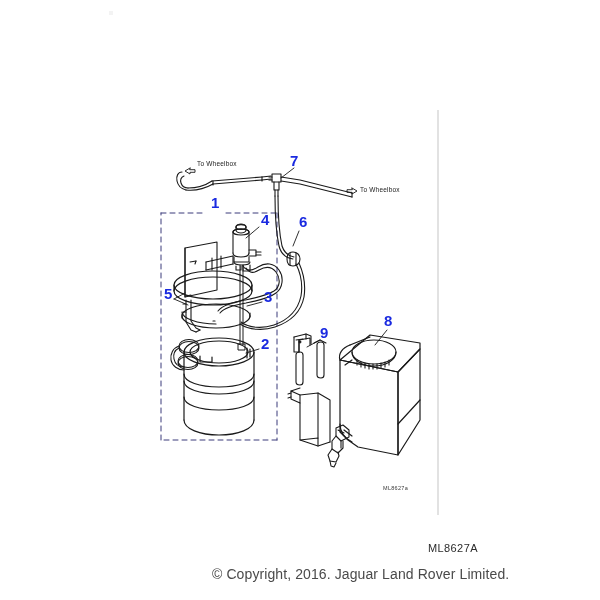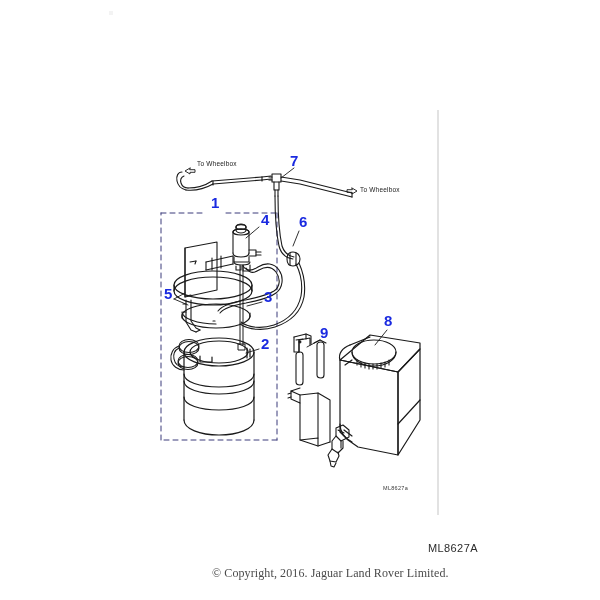--- a/index.html
+++ b/index.html
@@ -11,22 +11,22 @@
 
   .callout{position:absolute;color:#1a2ae0;font-weight:bold;
            font-family:"Liberation Sans",sans-serif;font-size:15px;
            line-height:1;letter-spacing:0;}
   .tag{position:absolute;font-family:"Liberation Sans",sans-serif;
        font-size:6.5px;color:#1a1a1a;white-space:nowrap;letter-spacing:.2px;}
   .dwgcode-small{position:absolute;font-family:"Liberation Sans",sans-serif;
        font-size:5.5px;color:#3a3a3a;letter-spacing:.3px;}
   .dwgcode-big{position:absolute;font-family:"Liberation Sans",sans-serif;
        font-size:11px;color:#2b2b2b;letter-spacing:.4px;}
-  .footer{position:absolute;font-family:Liberation Serif, serif;
-       font-size:12px;color:#4a4a4a;letter-spacing:.1px;}
+  .footer{position:absolute;font-family:Liberation Sans, sans-serif;
+       font-size:14px;color:#4a4a4a;letter-spacing:.1px;}
   .vdiv{position:absolute;background:#e2e2e2;}
   .speck{position:absolute;background:#f3f3f3;}
 </style>
 </head>
 <body>
 
 <div id="stage">
 
   <div class="speck" style="left:109px;top:11px;width:4px;height:4px;"></div>
 

